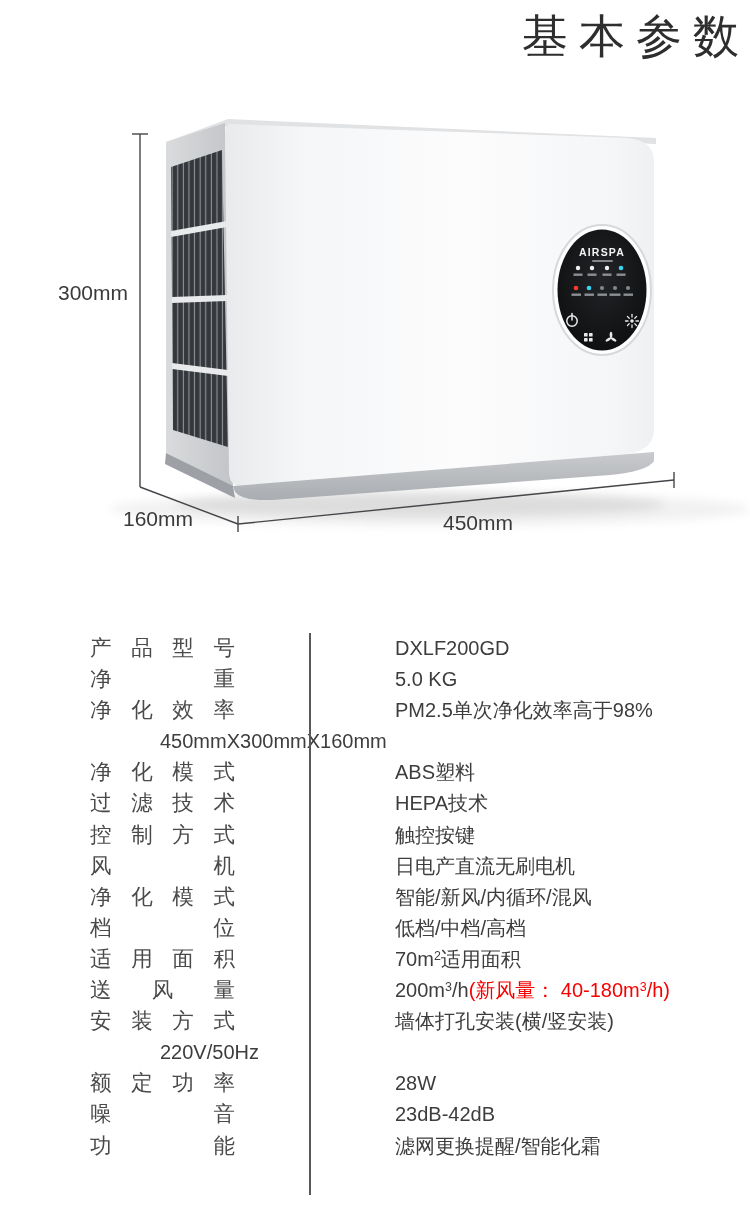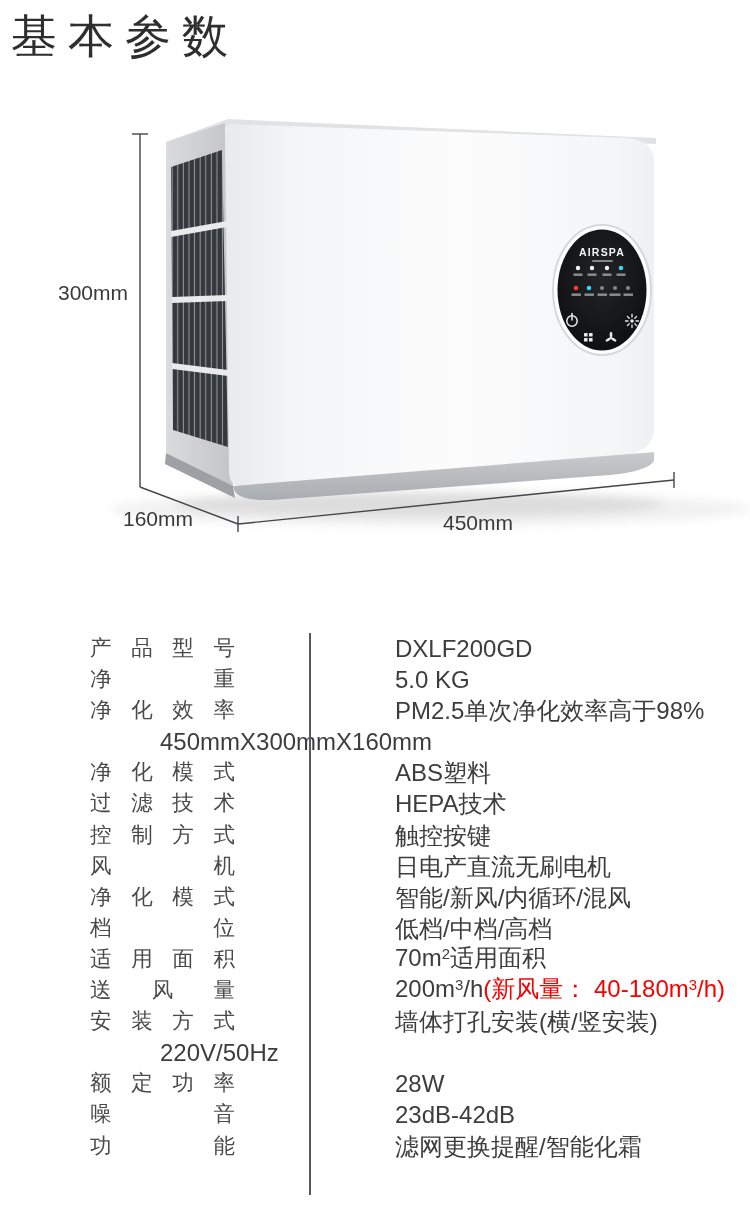--- a/index.html
+++ b/index.html
@@ -3,34 +3,34 @@
 <meta charset="utf-8">
 <style>
   html,body{margin:0;padding:0;}
   body{
     width:750px;height:1211px;background:#ffffff;position:relative;overflow:hidden;
     font-family:"Liberation Sans","DejaVu Sans",sans-serif;
     --red:#f70000;
   }
   .page-title{
     position:absolute;top:6px;left:0;width:750px;margin:0;
-    text-align:left;font-size:46px;font-weight:300;color:#2e2e2e;
-    letter-spacing:11px;padding-left:11px;box-sizing:border-box;
+    text-align:right;font-size:46px;font-weight:300;color:#2e2e2e;
+    letter-spacing:11px;padding-left:4px;box-sizing:border-box;
   }
   .device-svg{position:absolute;left:0;top:95px;}
   .dim-label{fill:#3a3a3a;font-size:21px;font-family:"Liberation Sans","DejaVu Sans",sans-serif;}
   
   .spec{position:absolute;left:0;top:633px;width:750px;}
-  .spec .row{display:flex;height:31.1px;line-height:31.1px;align-items:center;}
+  .spec .row{display:flex;height:31.1px;line-height:31.1px;align-items:flex-start;}
   .spec .lab{
     display:inline-block;margin-left:90px;width:145px;flex:0 0 145px;
     font-size:21.5px;color:#4a4a4a;
     text-align:justify;text-align-last:justify;line-height:31.1px;
   }
-  .spec .val{margin-left:160px;font-size:24px;color:#3d3d3d;line-height:31.1px;white-space:nowrap;}
+  .spec .val{margin-left:160px;font-size:20px;color:#3d3d3d;line-height:31.1px;white-space:nowrap;}
   .spec .val .sup{font-size:.62em;position:relative;top:-.45em;}
   .spec .val .red{color:var(--red);margin-top:18px;}
   .divider{position:absolute;left:309px;top:633px;width:2px;height:562px;background:#55585c;}
 </style>
 </head>
 <body>
 
 <h1 class="page-title">基本参数</h1>
 
 <svg class="device-svg" width="750" height="470" viewBox="0 0 750 470">

